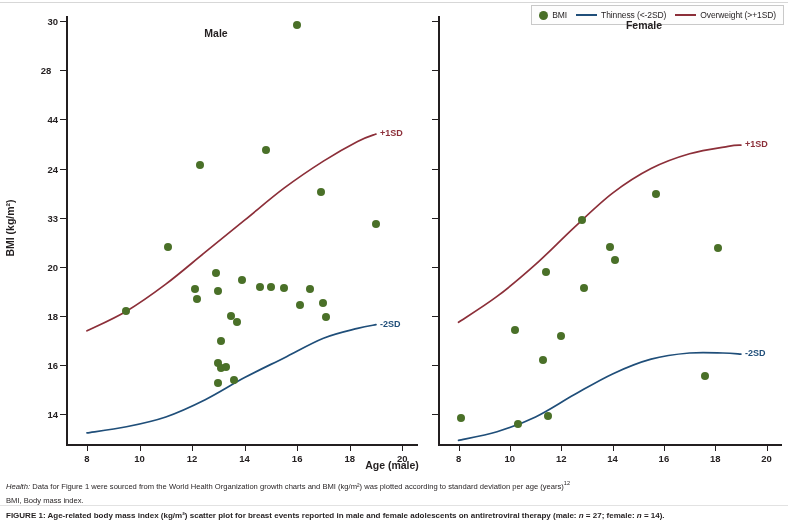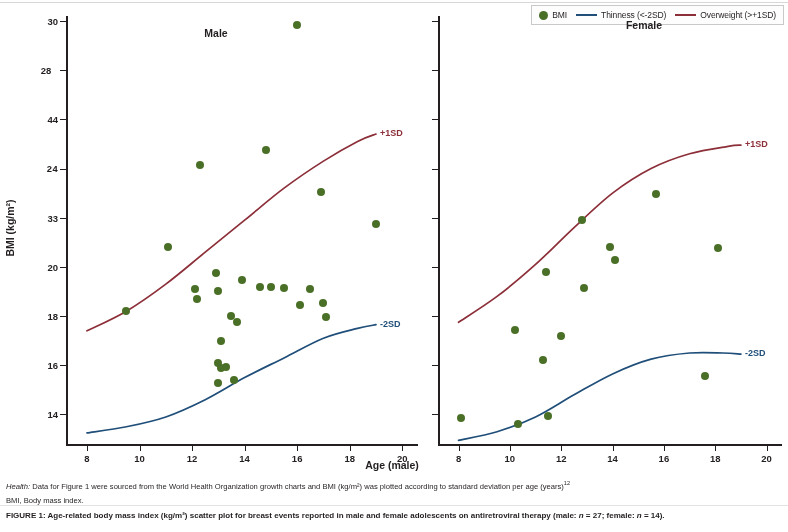--- a/index.html
+++ b/index.html
@@ -190,21 +190,21 @@
       <div class="ticklabel-y" style="left: -32px; width: 24px; top: 398.483px;">14</div>
       <div class="tick-y" style="left: -6px; top: 349.287px;"></div>
       <div class="ticklabel-y" style="left: -32px; width: 24px; top: 349.287px;">16</div>
       <div class="tick-y" style="left: -6px; top: 300.092px;"></div>
       <div class="ticklabel-y" style="left: -32px; width: 24px; top: 300.092px;">18</div>
       <div class="tick-y" style="left: -6px; top: 250.897px;"></div>
       <div class="ticklabel-y" style="left: -32px; width: 24px; top: 250.897px;">20</div>
       <div class="tick-y" style="left: -6px; top: 201.701px;"></div>
       <div class="ticklabel-y" style="left: -32px; width: 24px; top: 201.701px;">33</div>
       <div class="tick-y" style="left: -6px; top: 152.506px;"></div>
-      <div class="ticklabel-y" style="left: -32px; width: 24px; top: 152.506px; font-family: Liberation Mono, monospace;">24</div>
+      <div class="ticklabel-y" style="left: -32px; width: 24px; top: 152.506px;">24</div>
       <div class="tick-y" style="left: -6px; top: 103.31px;"></div>
       <div class="ticklabel-y" style="left: -32px; width: 24px; top: 103.31px;">44</div>
       <div class="tick-y" style="left: -6px; top: 54.1149px;"></div>
       <div class="ticklabel-y" style="left: -32px; width: 24px; top: 54.1149px; text-align: center;">28</div>
       <div class="tick-y" style="left: -6px; top: 4.91954px;"></div>
       <div class="ticklabel-y" style="left: -32px; width: 24px; top: 4.91954px;">30</div>
       <div class="tick-x" style="left: 21.0149px; top: 429.6px;"></div>
       <div class="ticklabel-x" style="left: 21.0149px; top: 437px;">8</div>
       <div class="tick-x" style="left: 73.5522px; top: 429.6px;"></div>
       <div class="ticklabel-x" style="left: 73.5522px; top: 437px;">10</div>

